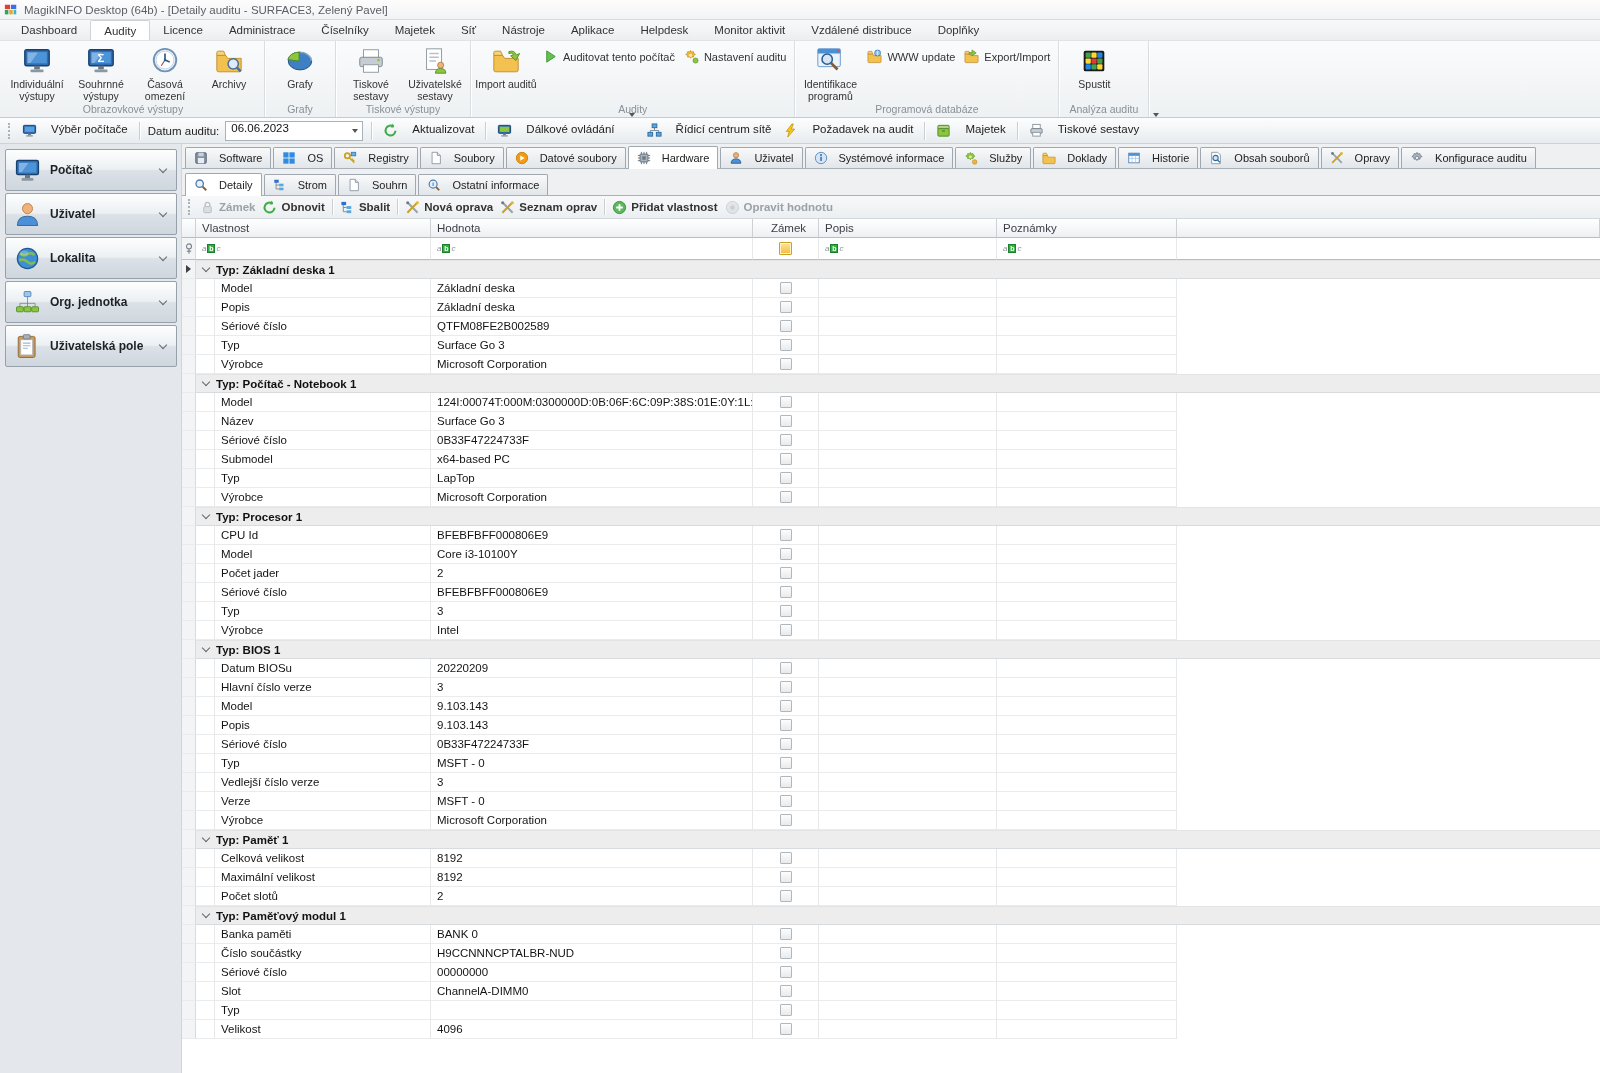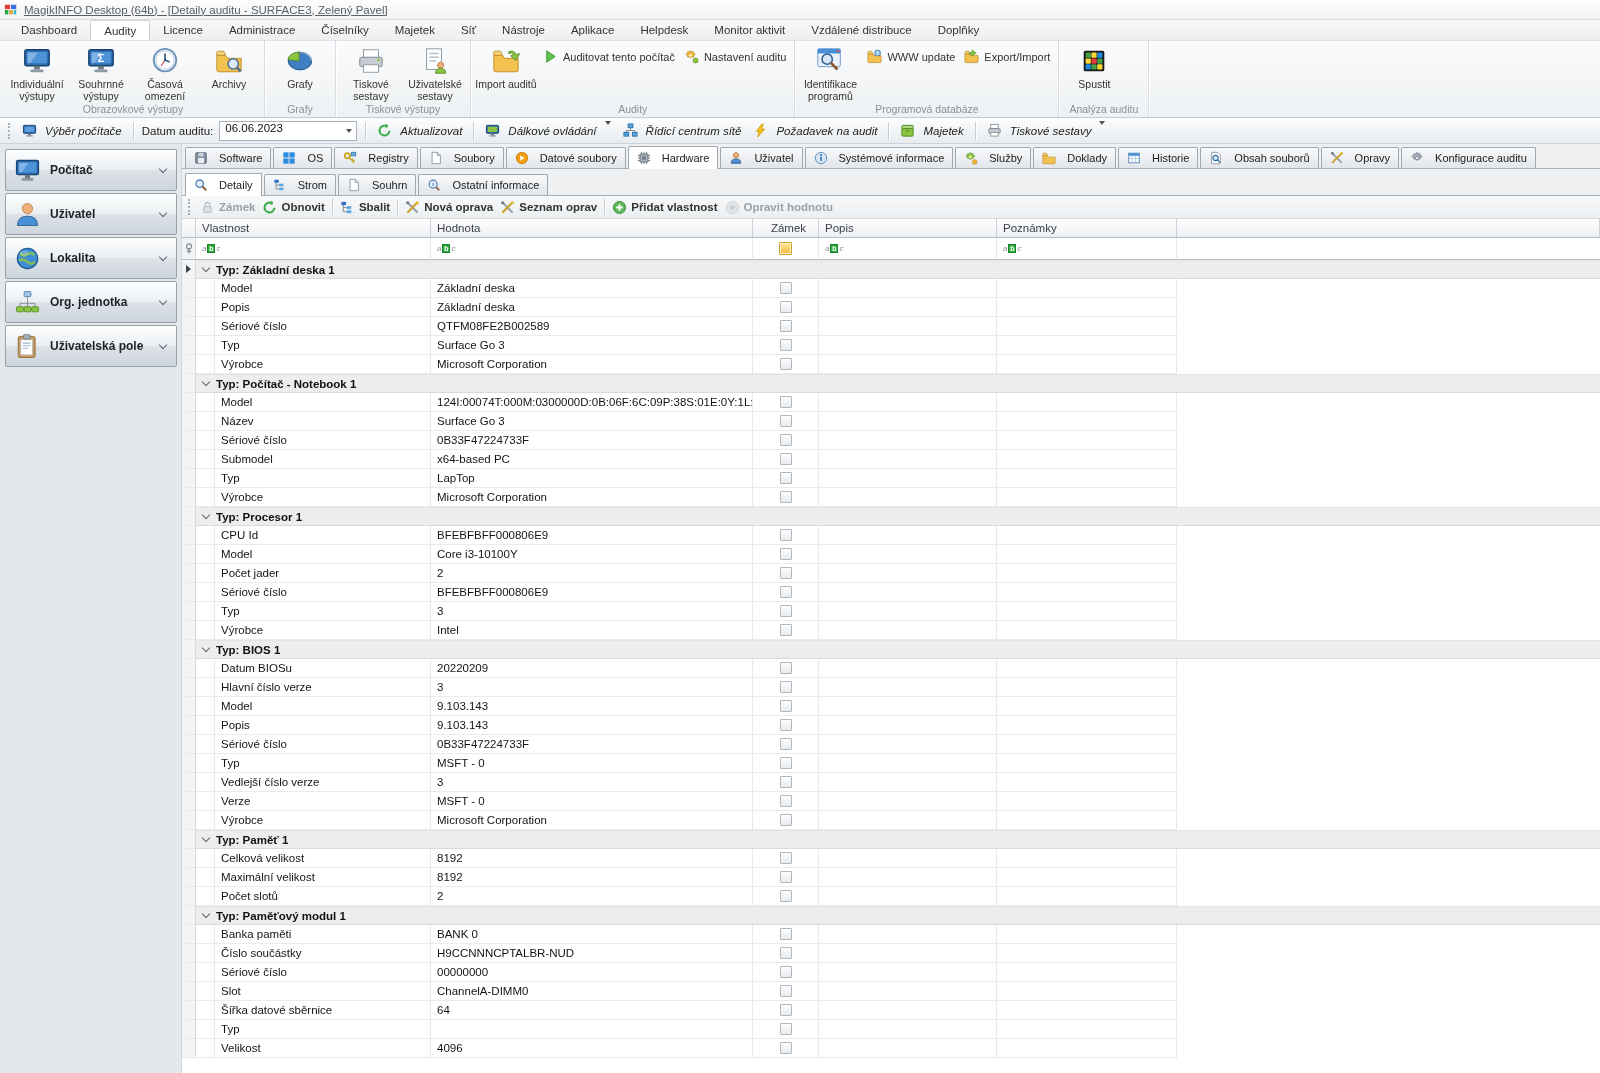--- a/index.html
+++ b/index.html
@@ -8,42 +8,42 @@
   .ic{display:inline-block;flex:none;line-height:0}
   .ic svg{width:100%;height:100%;display:block}
   .ic16{width:15px;height:15px}
   .ic14{width:14px;height:14px}
   .ic32{width:30px;height:30px}
   .ic26{width:27px;height:27px}
 
   
   #titlebar{height:20px;background:linear-gradient(#fdfdfd,#f2f3f4);border-bottom:1px solid #d7dade;
     display:flex;align-items:center;gap:6px;padding-left:4px;}
-  #titlebar .title{font-size:11.5px;color:#5a5f66;text-decoration:underline;}
+  #titlebar .title{font-size:11.5px;color:#5a5f66;}
 
   
   #menubar{height:21px;background:linear-gradient(#f8f9fa,#eceef0);display:flex;align-items:flex-end;padding-left:8px;border-bottom:1px solid #dfe3e6;}
   .menu-item{font-size:11.5px;color:#333;padding:0 13px;line-height:20px;height:20px;cursor:default;}
   .menu-item.active{background:#fff;border:1px solid #cfd4d9;border-bottom:none;border-radius:2px 2px 0 0;}
 
   
   #ribbon{height:77px;background:linear-gradient(#fafbfc,#eef1f3);border-bottom:1px solid #c2cbd3;display:flex;align-items:stretch;padding-left:2px;}
   .rib-group{display:flex;flex-direction:column;border-right:1px solid #d9dce0;box-shadow:1px 0 0 #fff;padding:2px 4px 0 4px;}
   .rib-body{flex:1;display:flex;align-items:flex-start;gap:2px;}
   .rib-label{font-size:10.5px;color:#8a9097;text-align:center;padding:1px 6px 2px 6px;}
   .rib-big{display:flex;flex-direction:column;align-items:center;width:62px;padding-top:3px;gap:2px;cursor:default;border-radius:2px;}
   .rib-big .lbl{font-size:10.5px;color:#333;text-align:center;line-height:1.15;}
   .rib-smallcol{display:flex;flex-direction:row;justify-content:flex-start;gap:9px;padding:6px 4px 0 4px;}
   .rib-small{display:flex;align-items:center;gap:5px;font-size:11px;color:#333;cursor:default;}
 
   
   #toolbar2{height:26px;background:linear-gradient(#fcfdfe,#e8ecef);border-bottom:1px solid #ccd2d8;
     display:flex;align-items:center;gap:6px;padding-left:8px;}
   .grip{width:3px;height:16px;border-left:2px dotted #aab3bb;margin-right:2px;}
-  .tb-btn{display:flex;align-items:center;gap:8px;font-size:11.5px;color:#222;padding:2px 3px;border-radius:2px;cursor:default;font-style:italic;}
+  .tb-btn{display:flex;gap:14px;font-size:11.5px;color:#222;padding:2px 3px;border-radius:2px;cursor:default;}
   .tb-sep{width:1px;height:18px;background:#c9ced3;box-shadow:1px 0 0 #fff;margin:0 2px;}
   .tb-label{font-size:11.5px;color:#222;}
   .combo{width:138px;height:20px;background:#fff;border:1px solid #a9b2ba;display:flex;align-items:flex-start;font-size:11.5px;color:#111;}
   .combo .v{flex:1;padding-left:5px;}
   .combo .arr{width:14px;height:100%;display:flex;align-items:center;justify-content:center;}
   .caret{width:0;height:0;border-left:3.5px solid transparent;border-right:3.5px solid transparent;border-top:4px solid #555;}
 
   
   #content{display:flex;height:929px;}
   #sidebar{width:181px;padding:5px 4px 0 5px;background:#e4e8ec;}
@@ -1228,32 +1228,20 @@
             <div class="cell w-lock">
               <span class="checkbox"></span>
             </div>
             <div class="cell w-pop"></div>
             <div class="cell w-note"></div>
             <div class="cell w-fill"></div>
           </div>
           <div class="g-row">
             <div class="cell w-ind"></div>
             <div class="cell w-gut"></div>
-            <div class="cell w-prop">Šířka datové sběrnice</div>
-            <div class="cell w-val">64</div>
-            <div class="cell w-lock">
-              <span class="checkbox"></span>
-            </div>
-            <div class="cell w-pop"></div>
-            <div class="cell w-note"></div>
-            <div class="cell w-fill"></div>
-          </div>
-          <div class="g-row">
-            <div class="cell w-ind"></div>
-            <div class="cell w-gut"></div>
             <div class="cell w-prop">Typ</div>
             <div class="cell w-val"></div>
             <div class="cell w-lock">
               <span class="checkbox"></span>
             </div>
             <div class="cell w-pop"></div>
             <div class="cell w-note"></div>
             <div class="cell w-fill"></div>
           </div>
           <div class="g-row">

